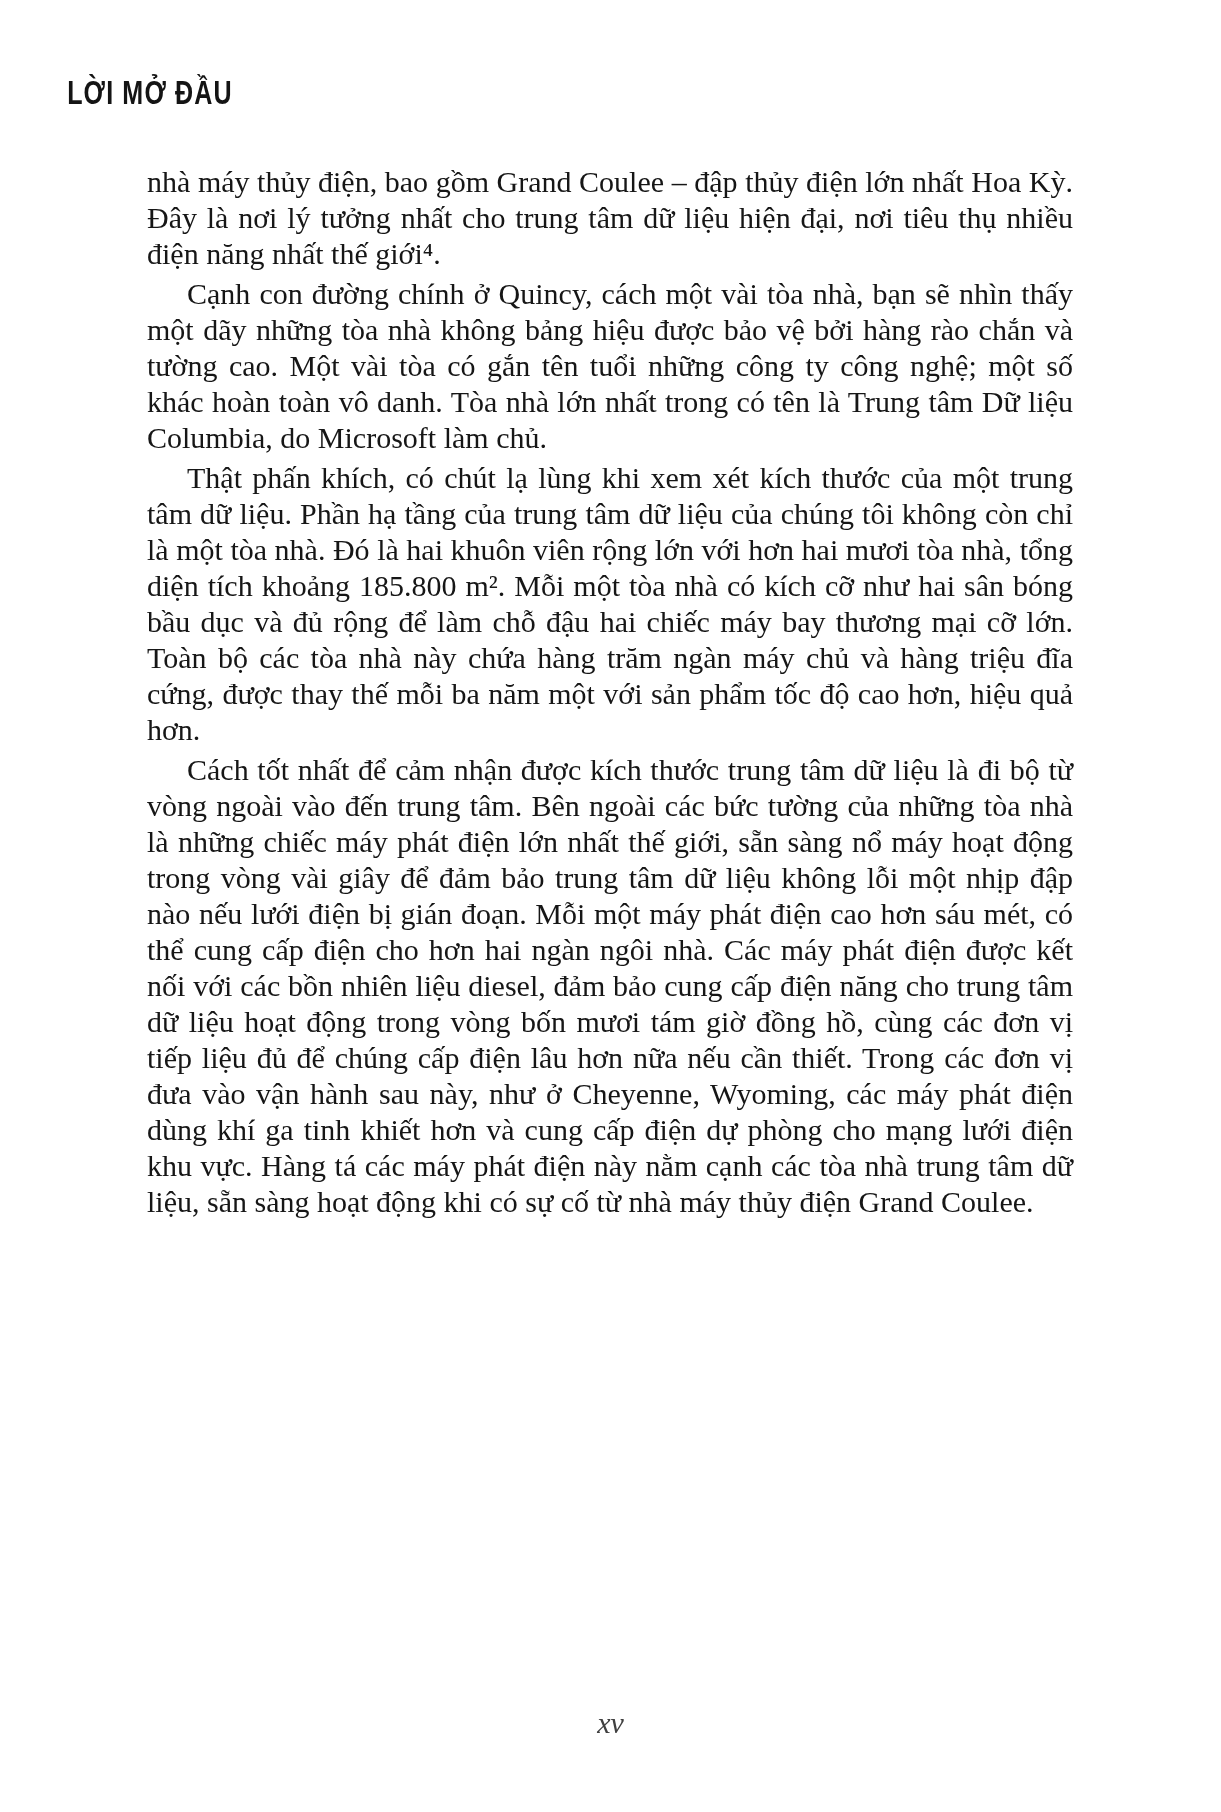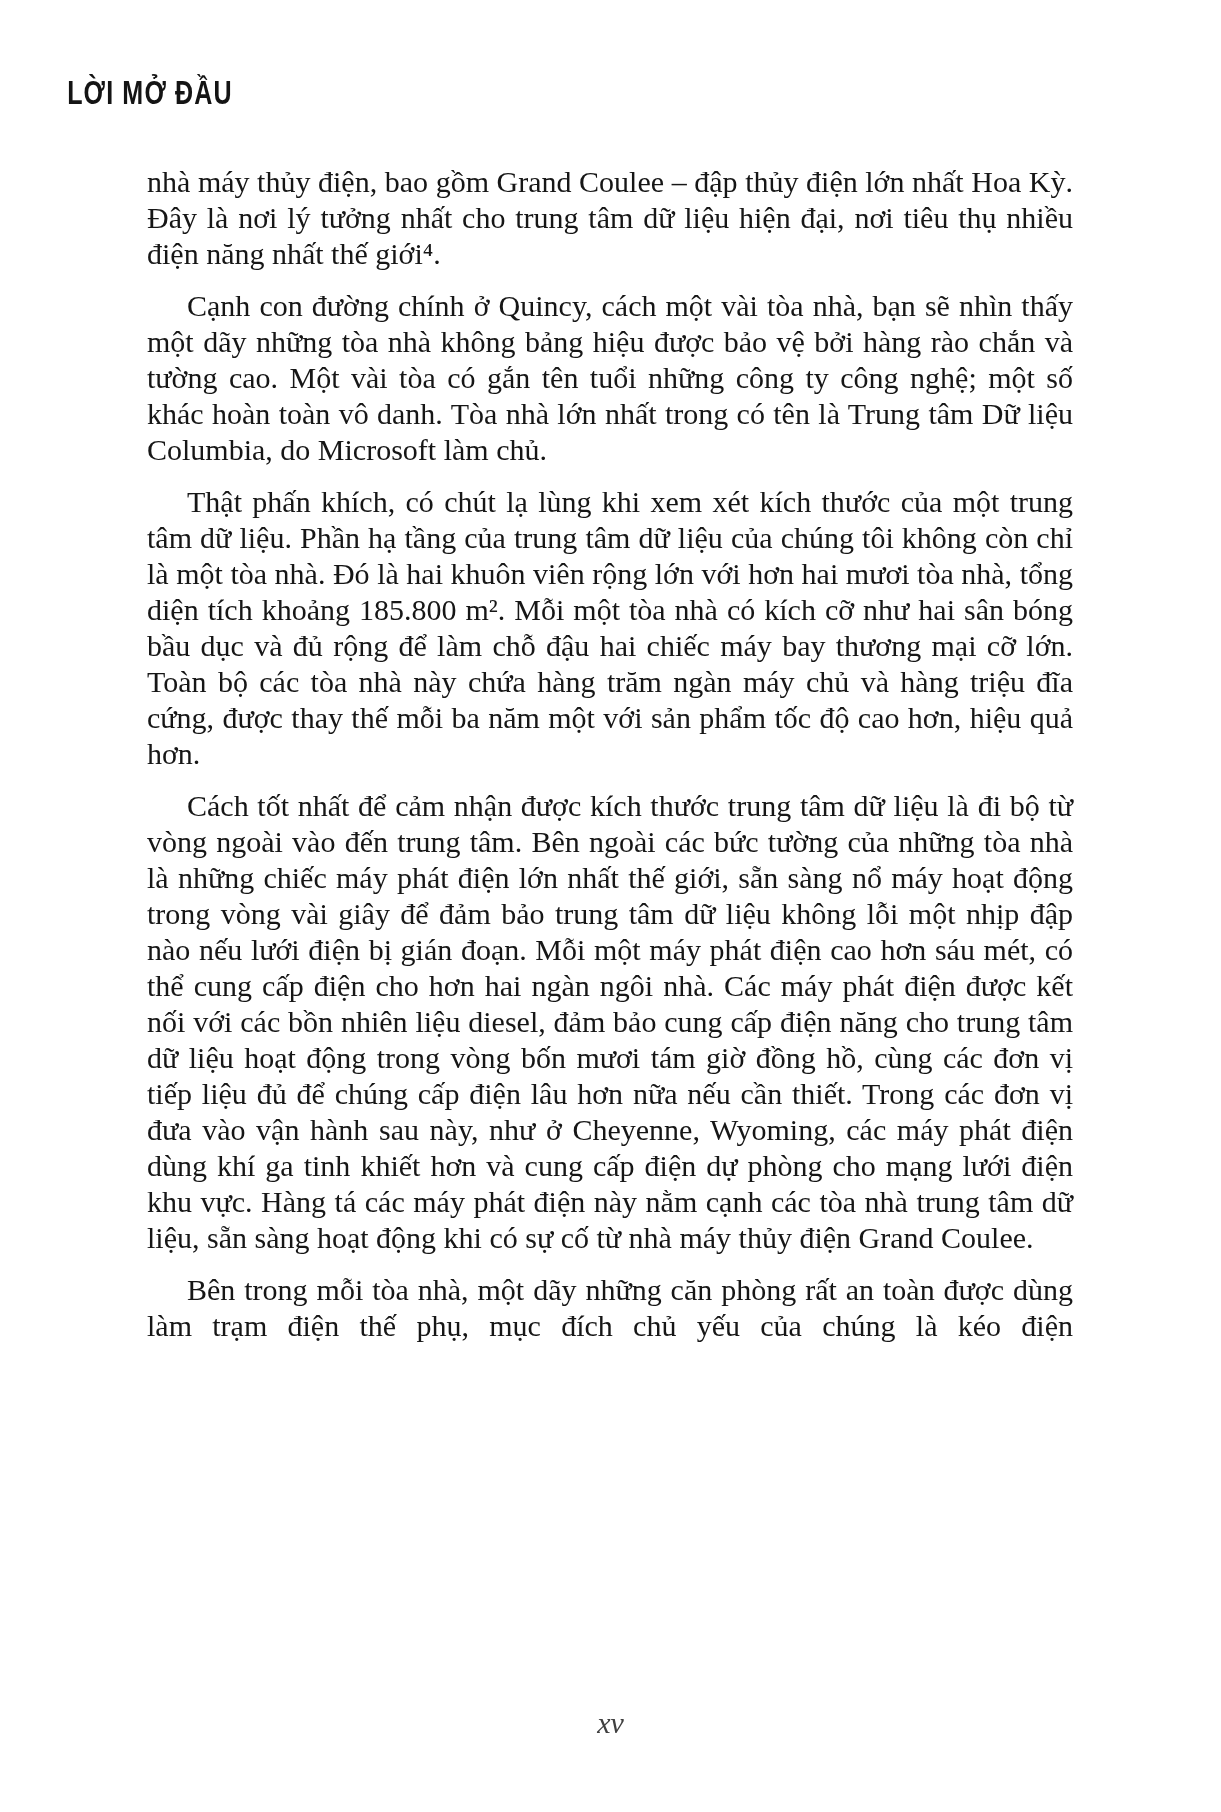--- a/index.html
+++ b/index.html
@@ -42,21 +42,21 @@
     width: 926px;
     font-size: 30px;
     line-height: 36px;
     text-align: justify;
   }
   .body-text p {
     margin: 0;
     padding: 0;
   }
   .body-text p + p {
-    margin-top: 16px;
+    margin-top: 4px;
   }
   .body-text p.indent {
     text-indent: 40px;
   }
   
   .body-text p.cont {
     text-align-last: justify;
   }
   .page-number {
     position: absolute;
@@ -76,18 +76,17 @@
 
   <div class="running-head">
     <span class="head-text">LỜI MỞ ĐẦU</span>
   </div>
 
   <div class="body-text">
     <p>nhà máy thủy điện, bao gồm Grand Coulee – đập thủy điện lớn nhất Hoa Kỳ. Đây là nơi lý tưởng nhất cho trung tâm dữ liệu hiện đại, nơi tiêu thụ nhiều điện năng nhất thế giới⁴.</p>
     <p class="indent">Cạnh con đường chính ở Quincy, cách một vài tòa nhà, bạn sẽ nhìn thấy một dãy những tòa nhà không bảng hiệu được bảo vệ bởi hàng rào chắn và tường cao. Một vài tòa có gắn tên tuổi những công ty công nghệ; một số khác hoàn toàn vô danh. Tòa nhà lớn nhất trong có tên là Trung tâm Dữ liệu Columbia, do Microsoft làm chủ.</p>
     <p class="indent">Thật phấn khích, có chút lạ lùng khi xem xét kích thước của một trung tâm dữ liệu. Phần hạ tầng của trung tâm dữ liệu của chúng tôi không còn chỉ là một tòa nhà. Đó là hai khuôn viên rộng lớn với hơn hai mươi tòa nhà, tổng diện tích khoảng 185.800 m². Mỗi một tòa nhà có kích cỡ như hai sân bóng bầu dục và đủ rộng để làm chỗ đậu hai chiếc máy bay thương mại cỡ lớn. Toàn bộ các tòa nhà này chứa hàng trăm ngàn máy chủ và hàng triệu đĩa cứng, được thay thế mỗi ba năm một với sản phẩm tốc độ cao hơn, hiệu quả hơn.</p>
     <p class="indent">Cách tốt nhất để cảm nhận được kích thước trung tâm dữ liệu là đi bộ từ vòng ngoài vào đến trung tâm. Bên ngoài các bức tường của những tòa nhà là những chiếc máy phát điện lớn nhất thế giới, sẵn sàng nổ máy hoạt động trong vòng vài giây để đảm bảo trung tâm dữ liệu không lỗi một nhịp đập nào nếu lưới điện bị gián đoạn. Mỗi một máy phát điện cao hơn sáu mét, có thể cung cấp điện cho hơn hai ngàn ngôi nhà. Các máy phát điện được kết nối với các bồn nhiên liệu diesel, đảm bảo cung cấp điện năng cho trung tâm dữ liệu hoạt động trong vòng bốn mươi tám giờ đồng hồ, cùng các đơn vị tiếp liệu đủ để chúng cấp điện lâu hơn nữa nếu cần thiết. Trong các đơn vị đưa vào vận hành sau này, như ở Cheyenne, Wyoming, các máy phát điện dùng khí ga tinh khiết hơn và cung cấp điện dự phòng cho mạng lưới điện khu vực. Hàng tá các máy phát điện này nằm cạnh các tòa nhà trung tâm dữ liệu, sẵn sàng hoạt động khi có sự cố từ nhà máy thủy điện Grand Coulee.</p>
-    <p class="indent cont">Bên trong mỗi tòa nhà, một dãy những căn phòng rất an toàn được dùng làm trạm điện thế phụ, mục đích chủ yếu của chúng là kéo điện</p>
   </div>
 
   <div class="page-number">xv</div>
 
 </div>
 
 </body></html>

